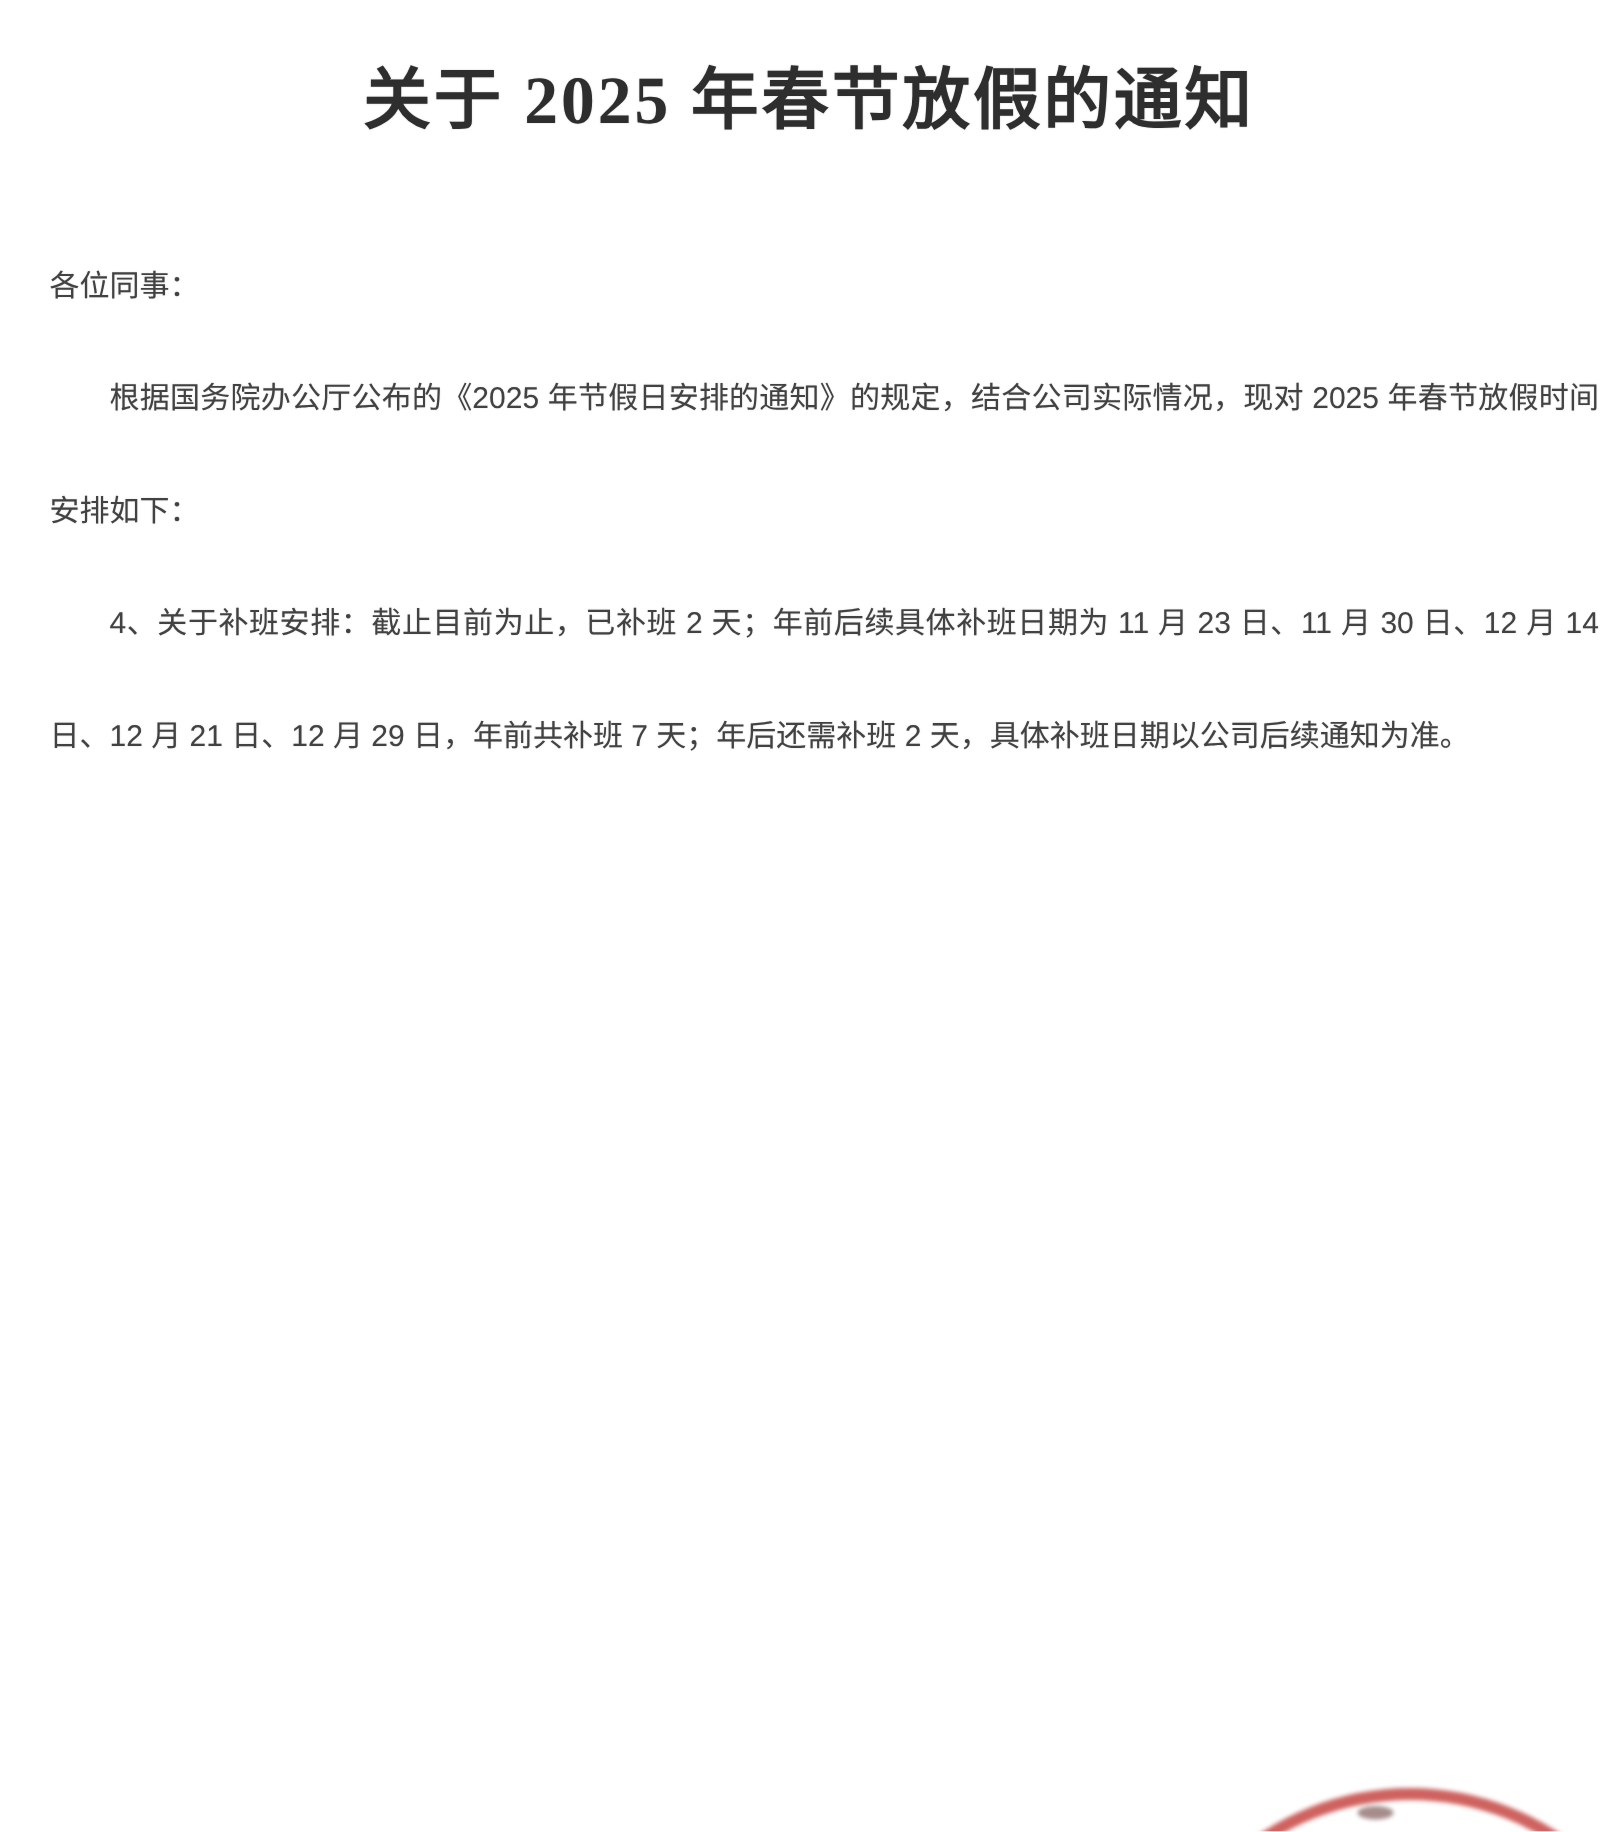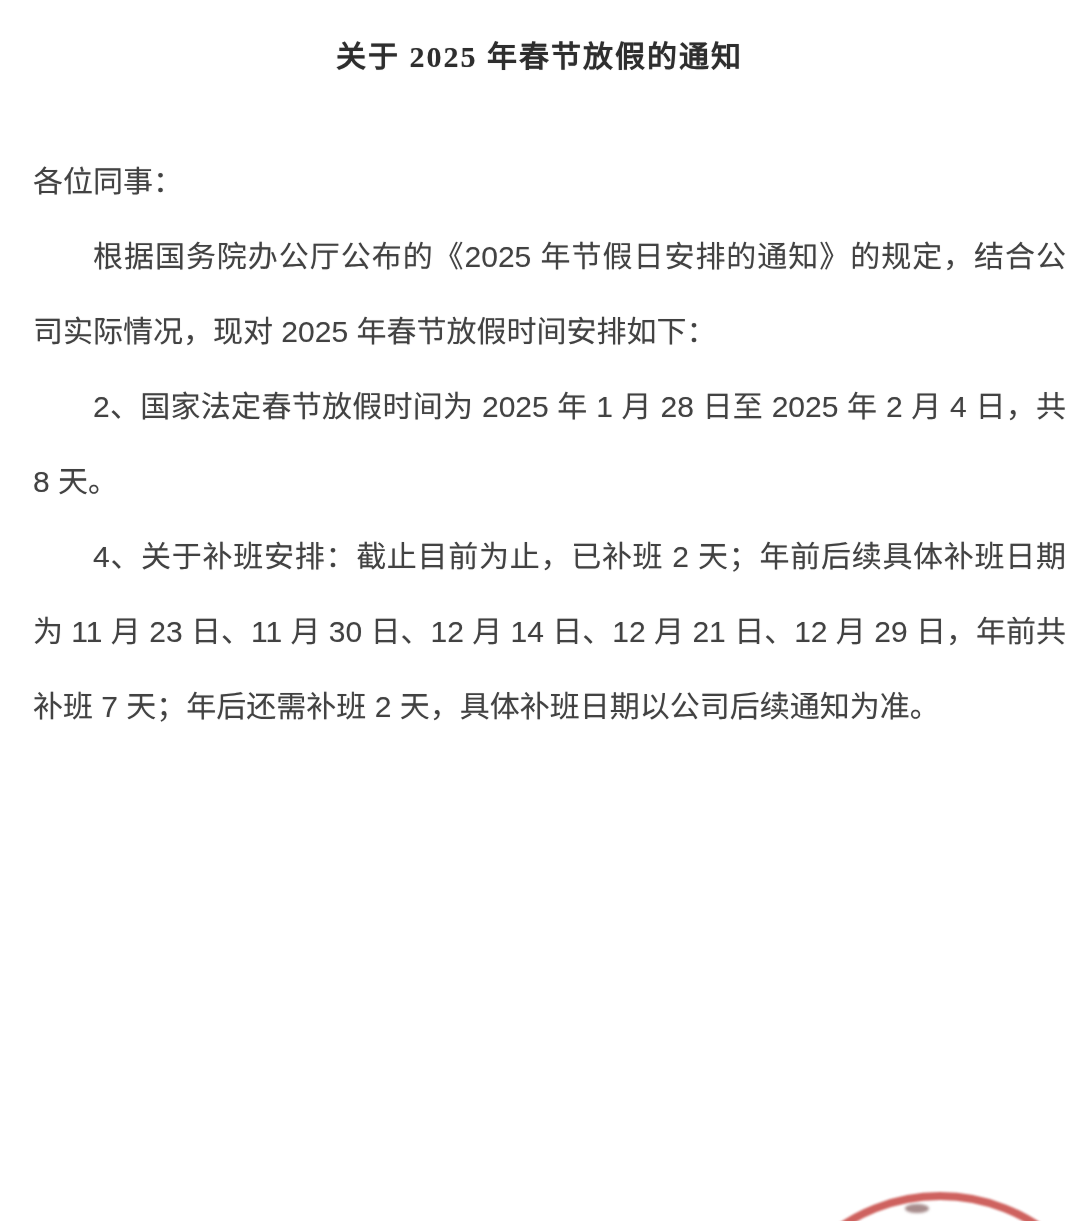--- a/index.html
+++ b/index.html
@@ -11,34 +11,34 @@
   .page {
     position: relative;
     width: 1079px;
     height: 1221px;
     margin: 0 auto;
     background: #ffffff;
     overflow: hidden;
     font-family: "Liberation Sans", "DejaVu Sans", sans-serif;
   }
   .doc-title {
-    margin: 26px 35px 0 35px;
+    margin: 36px 35px 0 35px;
     text-align: center;
     font-family: "Liberation Serif", "DejaVu Serif", serif;
     font-weight: 700;
-    font-size: 30px;
+    font-size: 45px;
     line-height: 62px;
     letter-spacing: 2px;
     color: var(--title_text, #2e2e2e);
     
     text-shadow: 0 0 1px rgba(60,60,60,0.35);
   }
   .doc-body {
     margin: 56px 13px 0 33px;
-    font-size: 30px;
+    font-size: 20px;
     line-height: 75px;
     color: var(--body_text, #424242);
     text-align: justify;
     text-shadow: 0 0 1px rgba(90,90,90,0.30);
   }
   .doc-body p {
     margin: 0;
     padding: 0;
     text-indent: 2em;
   }
@@ -76,21 +76,20 @@
 
   <h1 class="doc-title">关于 2025 年春节放假的通知</h1>
 
   <div class="doc-body">
 
     <p class="salutation">各位同事：</p>
 
     <p>根据国务院办公厅公布的《2025 年节假日安排的通知》的规定，结合公司实际情况，现对 2025 年春节放假时间安排如下：</p>
 
 
-    <p>2、国家法定春节放假时间为 2025 年 1 月 28 日至 2025 年 2 月 4 日，共 8 天。</p>
 
 
     <p>4、关于补班安排：截止目前为止，已补班 2 天；年前后续具体补班日期为 11 月 23 日、11 月 30 日、12 月 14 日、12 月 21 日、12 月 29 日，年前共补班 7 天；年后还需补班 2 天，具体补班日期以公司后续通知为准。</p>
 
 
   </div>
 
   <div class="seal-arc"></div>
 
   <div class="seal-inner-mark"></div>

